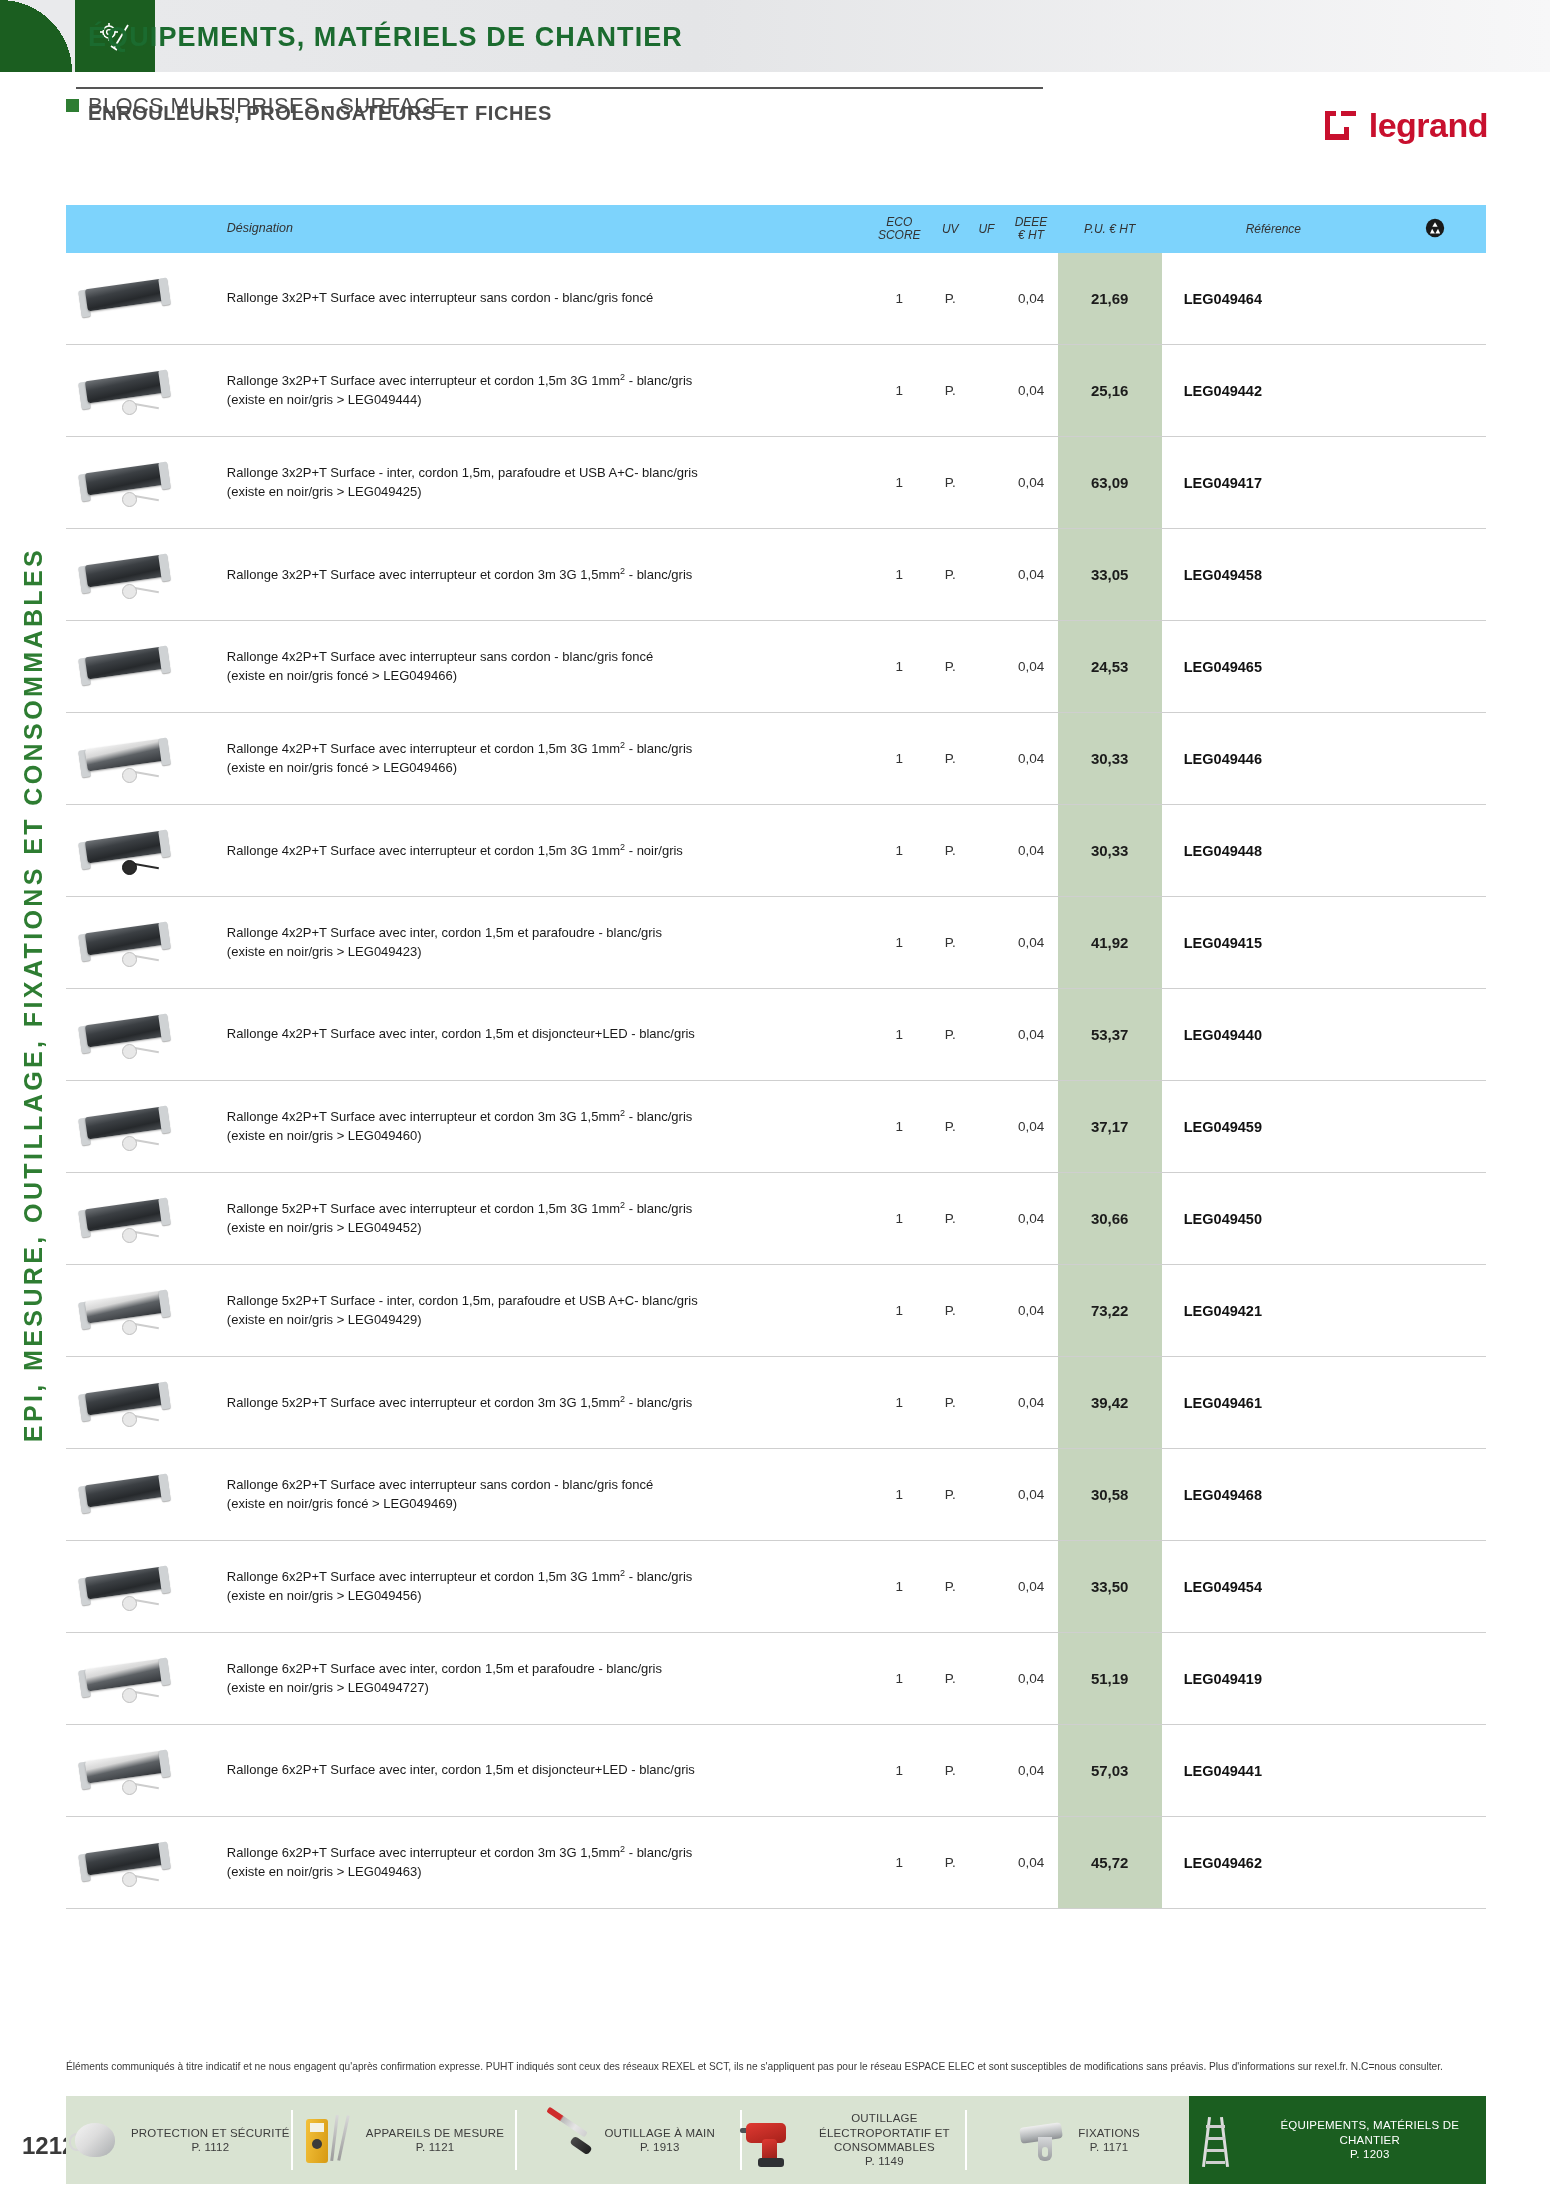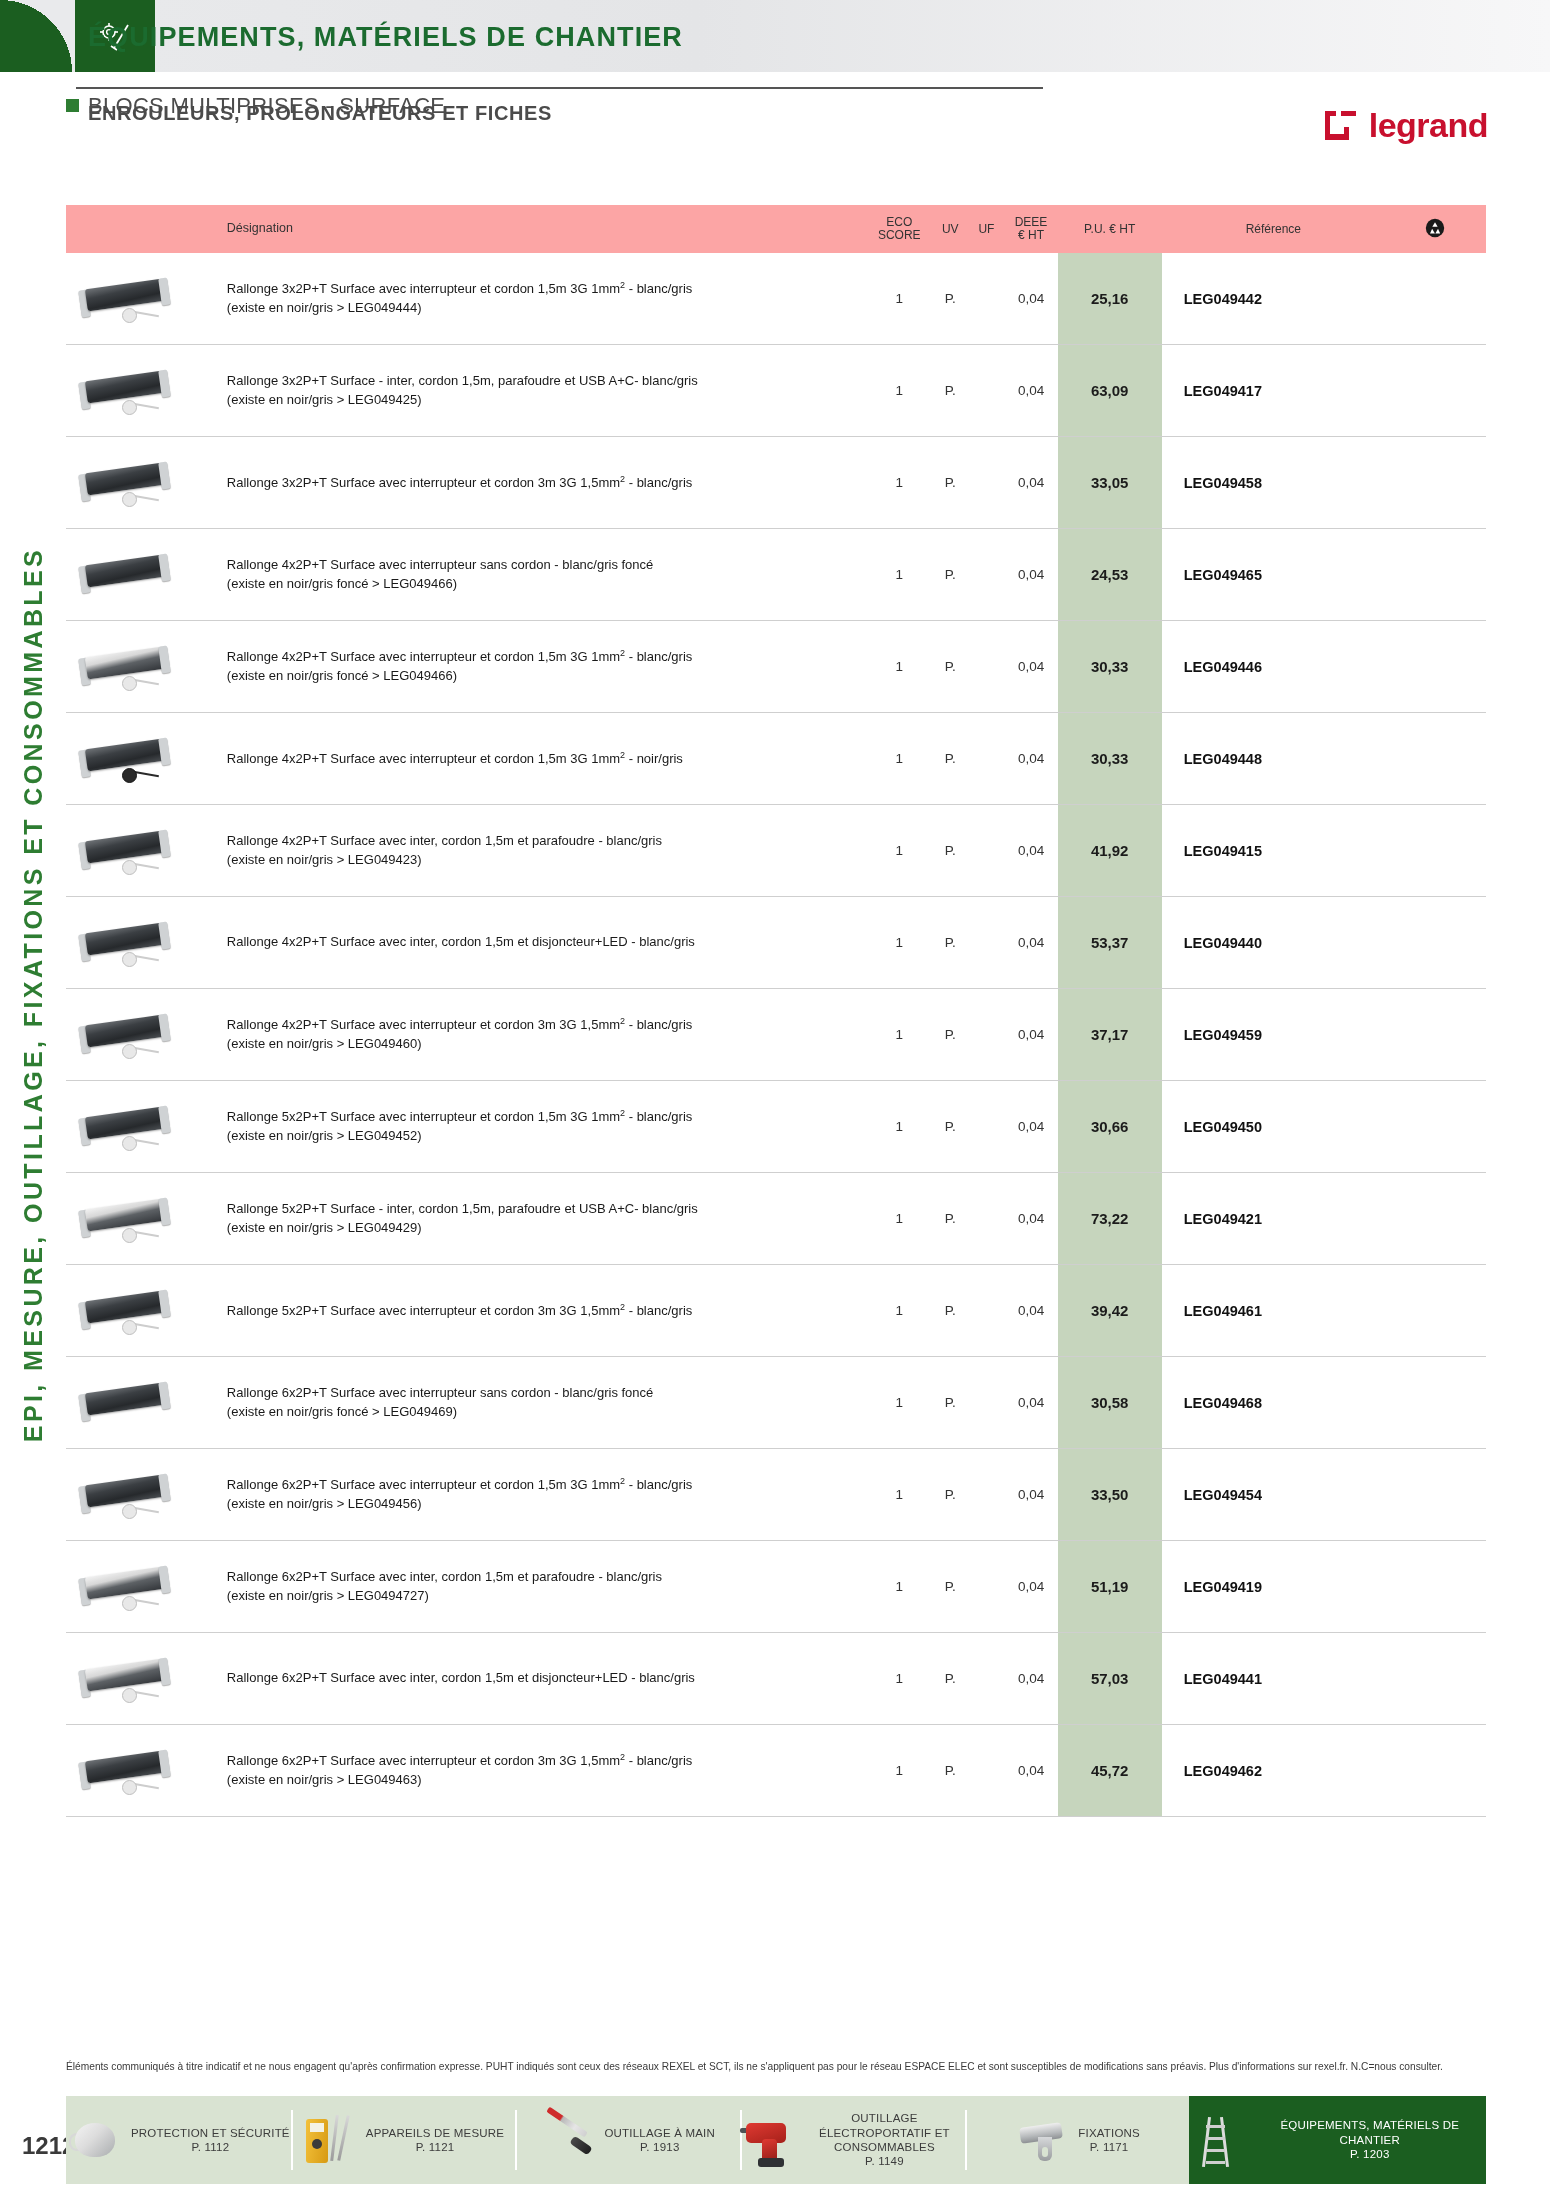--- a/index.html
+++ b/index.html
@@ -60,23 +60,24 @@
   
   #brand{
     position:absolute;right:62px;top:106px;display:flex;align-items:center;gap:9px;
   }
   #brand-name{font-size:34px;font-weight:bold;color:#c8102e;letter-spacing:-.5px;}
 
   
   #table-wrap{position:absolute;left:66px;top:205px;width:1420px;}
   table{border-collapse:collapse;width:1420px;table-layout:fixed;}
   thead th{
-    background:#fca5a5;height:48px;vertical-align:middle;
+    background:#7dd3fc;height:48px;vertical-align:middle;
     font-size:12px;font-weight:400;color:#333;line-height:1.08;
     padding:0;
+    font-style:italic;
   }
   .c-img{width:125px;}
   .c-des{width:600px;}
   .c-eco{width:62px;text-align:center;}
   .c-uv{width:34px;text-align:center;}
   .c-uf{width:34px;text-align:center;}
   .c-deee{width:50px;text-align:center;}
   .c-pu{width:98px;text-align:center;}
   .c-ref{width:210px;text-align:center;}
   .c-rec{width:95px;text-align:center;}
@@ -284,20 +285,39 @@
           <svg class="rec-icon" viewBox="0 0 24 24">
             <circle cx="12" cy="12" r="11" fill="#1a1a1a"></circle>
             <path d="M12 5 L15.2 10.5 L8.8 10.5 Z" fill="#ffffff"></path>
             <path d="M6 18.5 L8.6 12.8 L11.9 18.5 Z" fill="#ffffff"></path>
             <path d="M18.2 18.5 L12.4 18.5 L15.6 12.9 Z" fill="#ffffff"></path>
           </svg>
         </th>
       </tr>
     </thead>
     <tbody id="tbody">
+        <tr>
+          <td class="c-img">
+            <div class="thumb">
+              <div class="endcap l"></div>
+              <div class="strip"></div>
+              <div class="endcap r"></div>
+            </div>
+          </td>
+          <td class="c-des">
+            <span class="sub">Rallonge 3x2P+T Surface avec interrupteur sans cordon - blanc/gris foncé</span>
+          </td>
+          <td class="c-eco">1</td>
+          <td class="c-uv">P.</td>
+          <td class="c-uf"></td>
+          <td class="c-deee">0,04</td>
+          <td class="c-pu">21,69</td>
+          <td class="c-ref">LEG049464</td>
+          <td class="c-rec"></td>
+        </tr>
         <tr>
           <td class="c-img">
             <div class="thumb">
               <div class="endcap l"></div>
               <div class="strip"></div>
               <div class="endcap r"></div>
               <div class="cord"></div>
               <div class="plug"></div>
             </div>
           </td>

